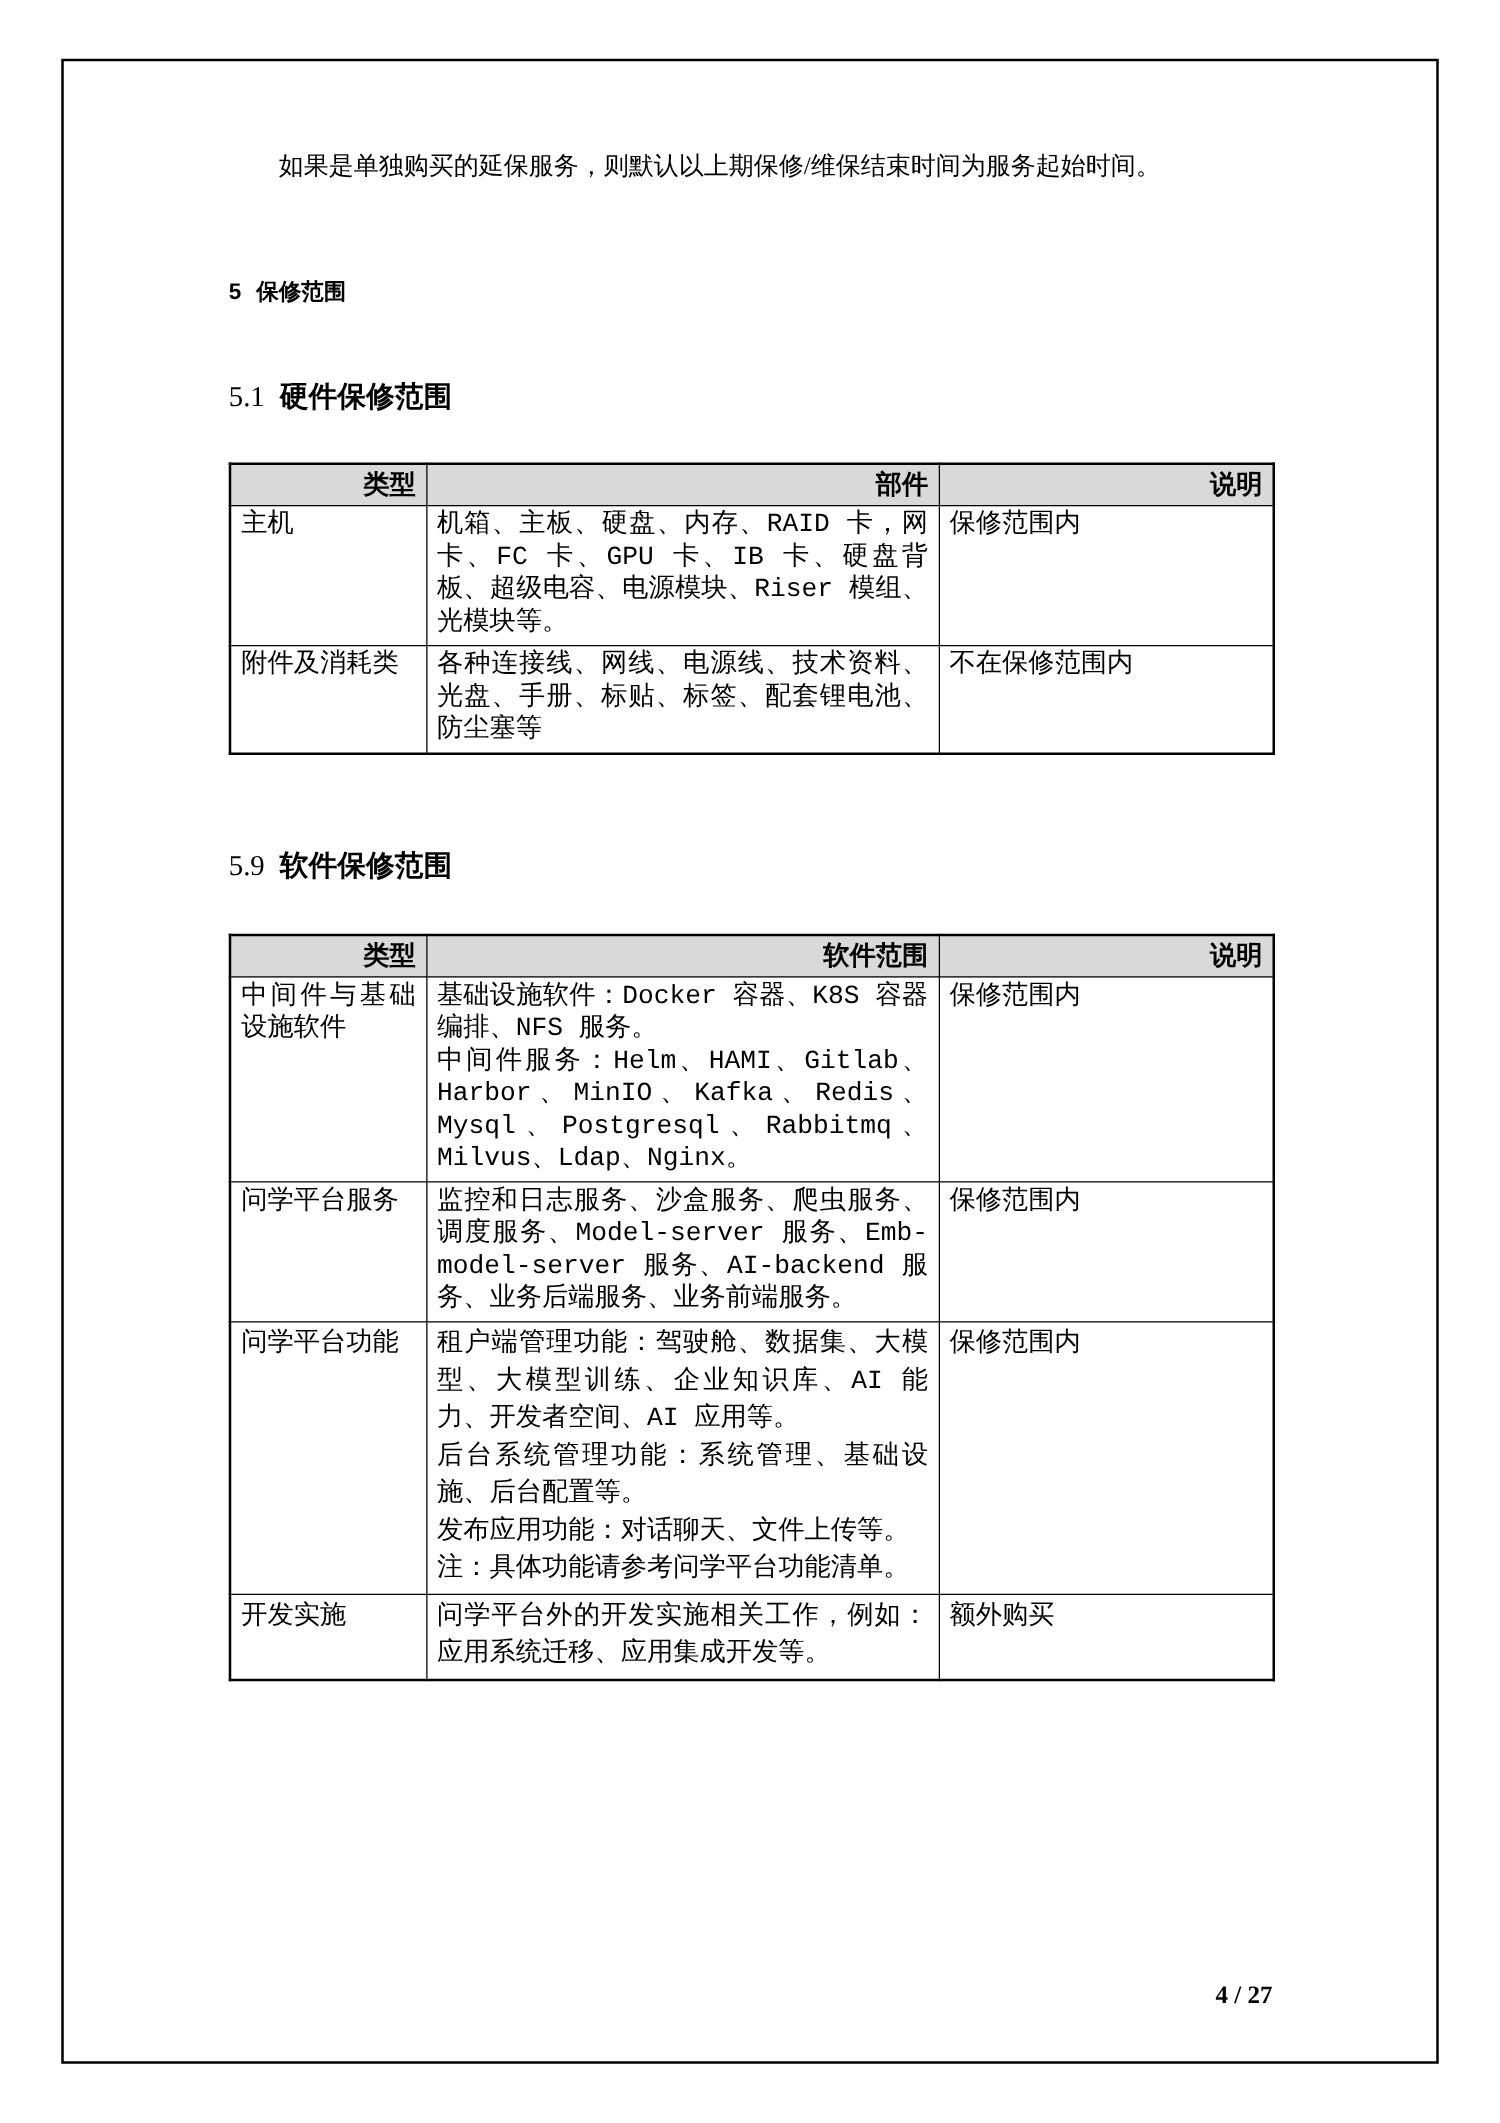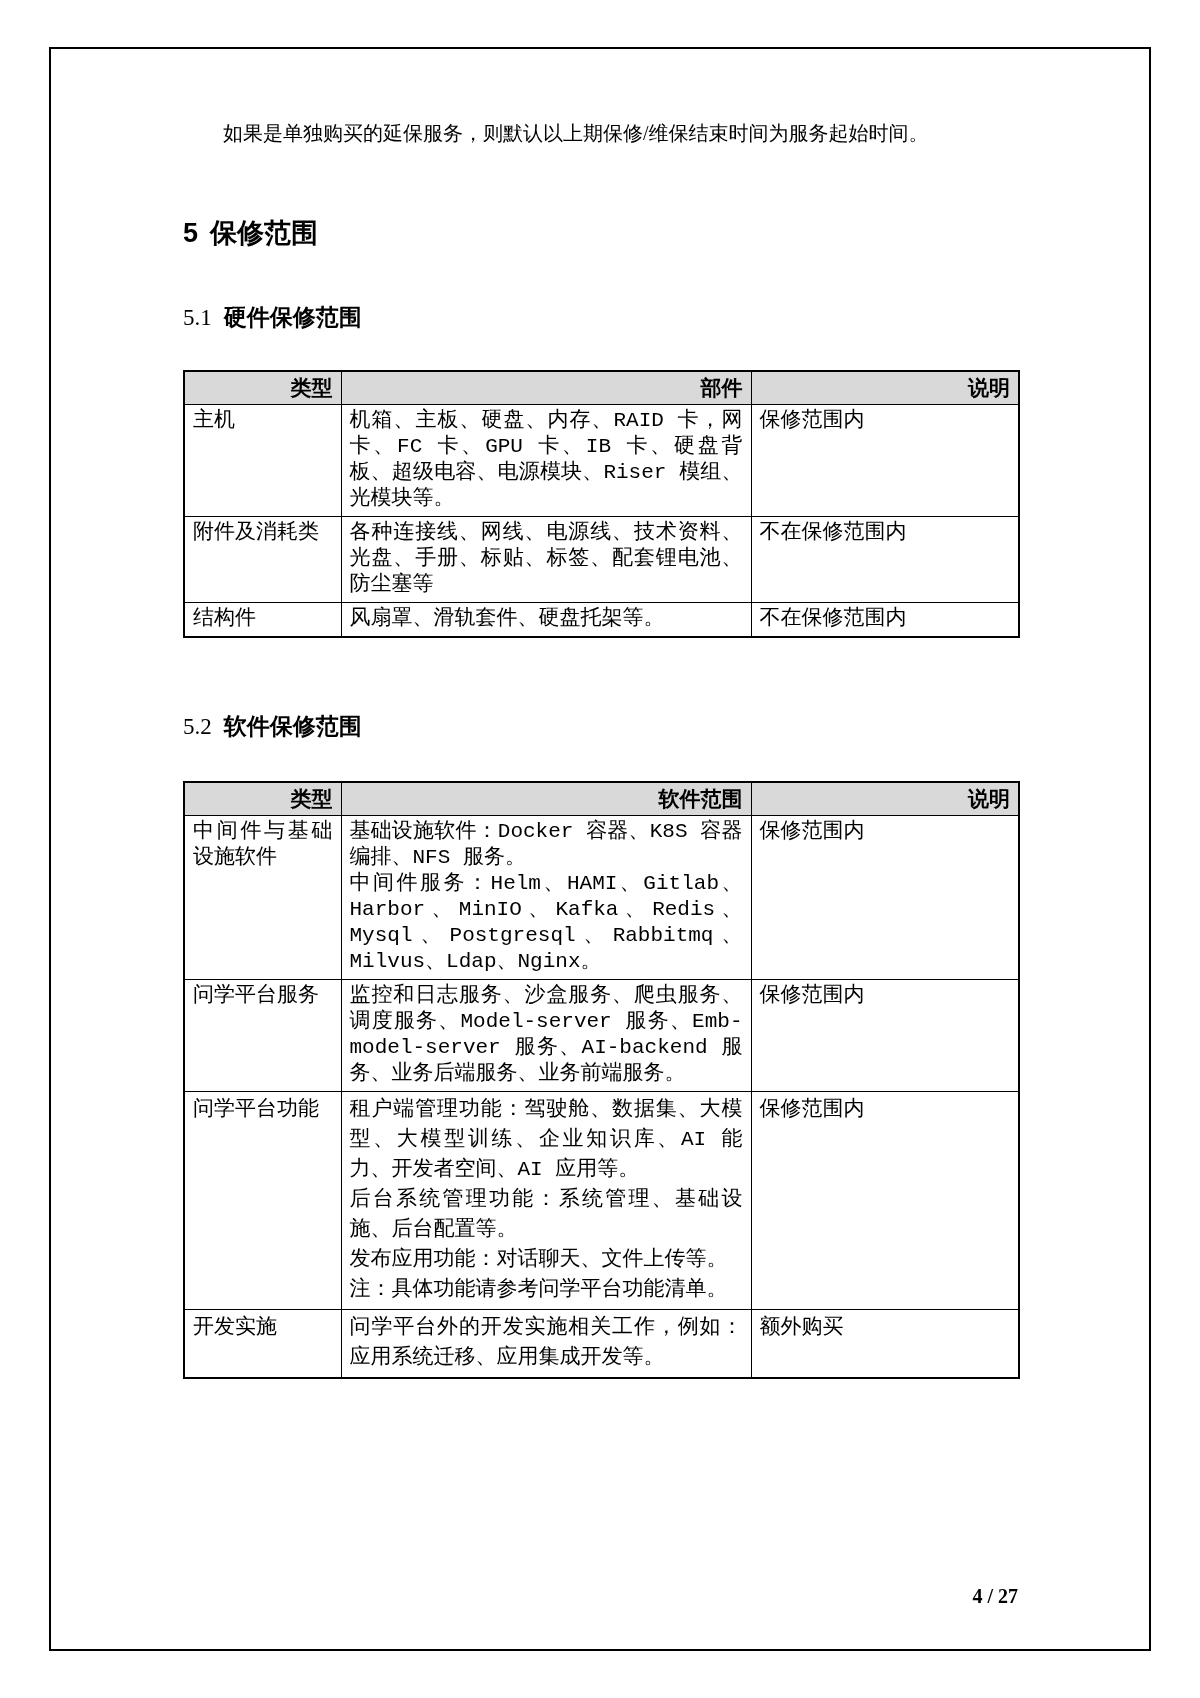--- a/index.html
+++ b/index.html
@@ -17,21 +17,21 @@
   }
   .doc-header{
     text-align:right;font-size:20px;line-height:20px;
     font-family:"Liberation Serif","DejaVu Serif",serif;
   }
   .body-par{
     margin:38px 0 0 0;font-size:20px;line-height:21px;text-indent:2em;
     font-family:Liberation Serif, serif;
   }
   h1.sec{
-    margin:74px 0 0 0;font-size:27px;line-height:30px;font-weight:bold;
+    margin:74px 0 0 0;font-size:18px;line-height:30px;font-weight:bold;
     font-family:"Liberation Sans","DejaVu Sans",sans-serif;
   }
   h1.sec .num{margin-right:12px;}
   h2.sec{
     margin:0;font-weight:bold;font-size:23px;line-height:24px;
     font-family:"Liberation Sans","DejaVu Sans",sans-serif;
   }
   h2.sec .num{
     font-family:"Liberation Serif","DejaVu Serif",serif;font-weight:normal;
     margin-right:12px;
@@ -98,30 +98,25 @@
       <tr>
         <td>主机</td>
         <td>机箱、主板、硬盘、内存、RAID 卡，网卡、FC 卡、GPU 卡、IB 卡、硬盘背板、超级电容、电源模块、Riser 模组、光模块等。</td>
         <td>保修范围内</td>
       </tr>
       <tr>
         <td>附件及消耗类</td>
         <td>各种连接线、网线、电源线、技术资料、光盘、手册、标贴、标签、配套锂电池、防尘塞等</td>
         <td>不在保修范围内</td>
       </tr>
-      <tr>
-        <td>结构件</td>
-        <td>风扇罩、滑轨套件、硬盘托架等。</td>
-        <td>不在保修范围内</td>
-      </tr>
     </tbody>
   </table>
 
   <h2 class="sec h22">
-    <span class="num">5.2</span><span>软件保修范围</span>
+    <span class="num">5.9</span><span>软件保修范围</span>
   </h2>
 
   <table class="doc t2">
     <colgroup>
         <col style="width:157px">
         <col style="width:410px">
         <col style="width:268px">
       </colgroup>
     <thead>
       <tr>

